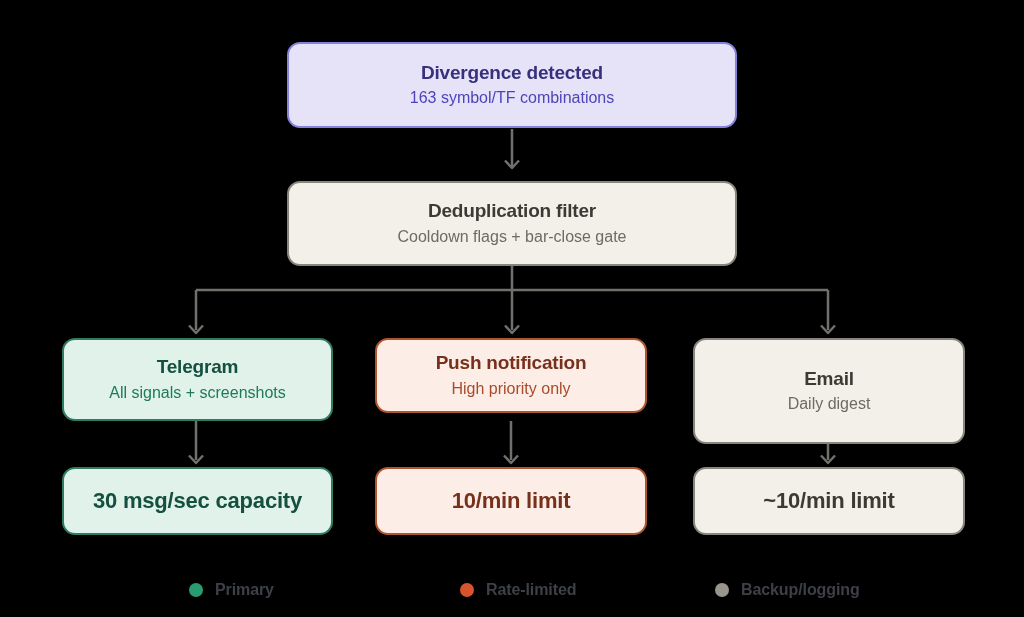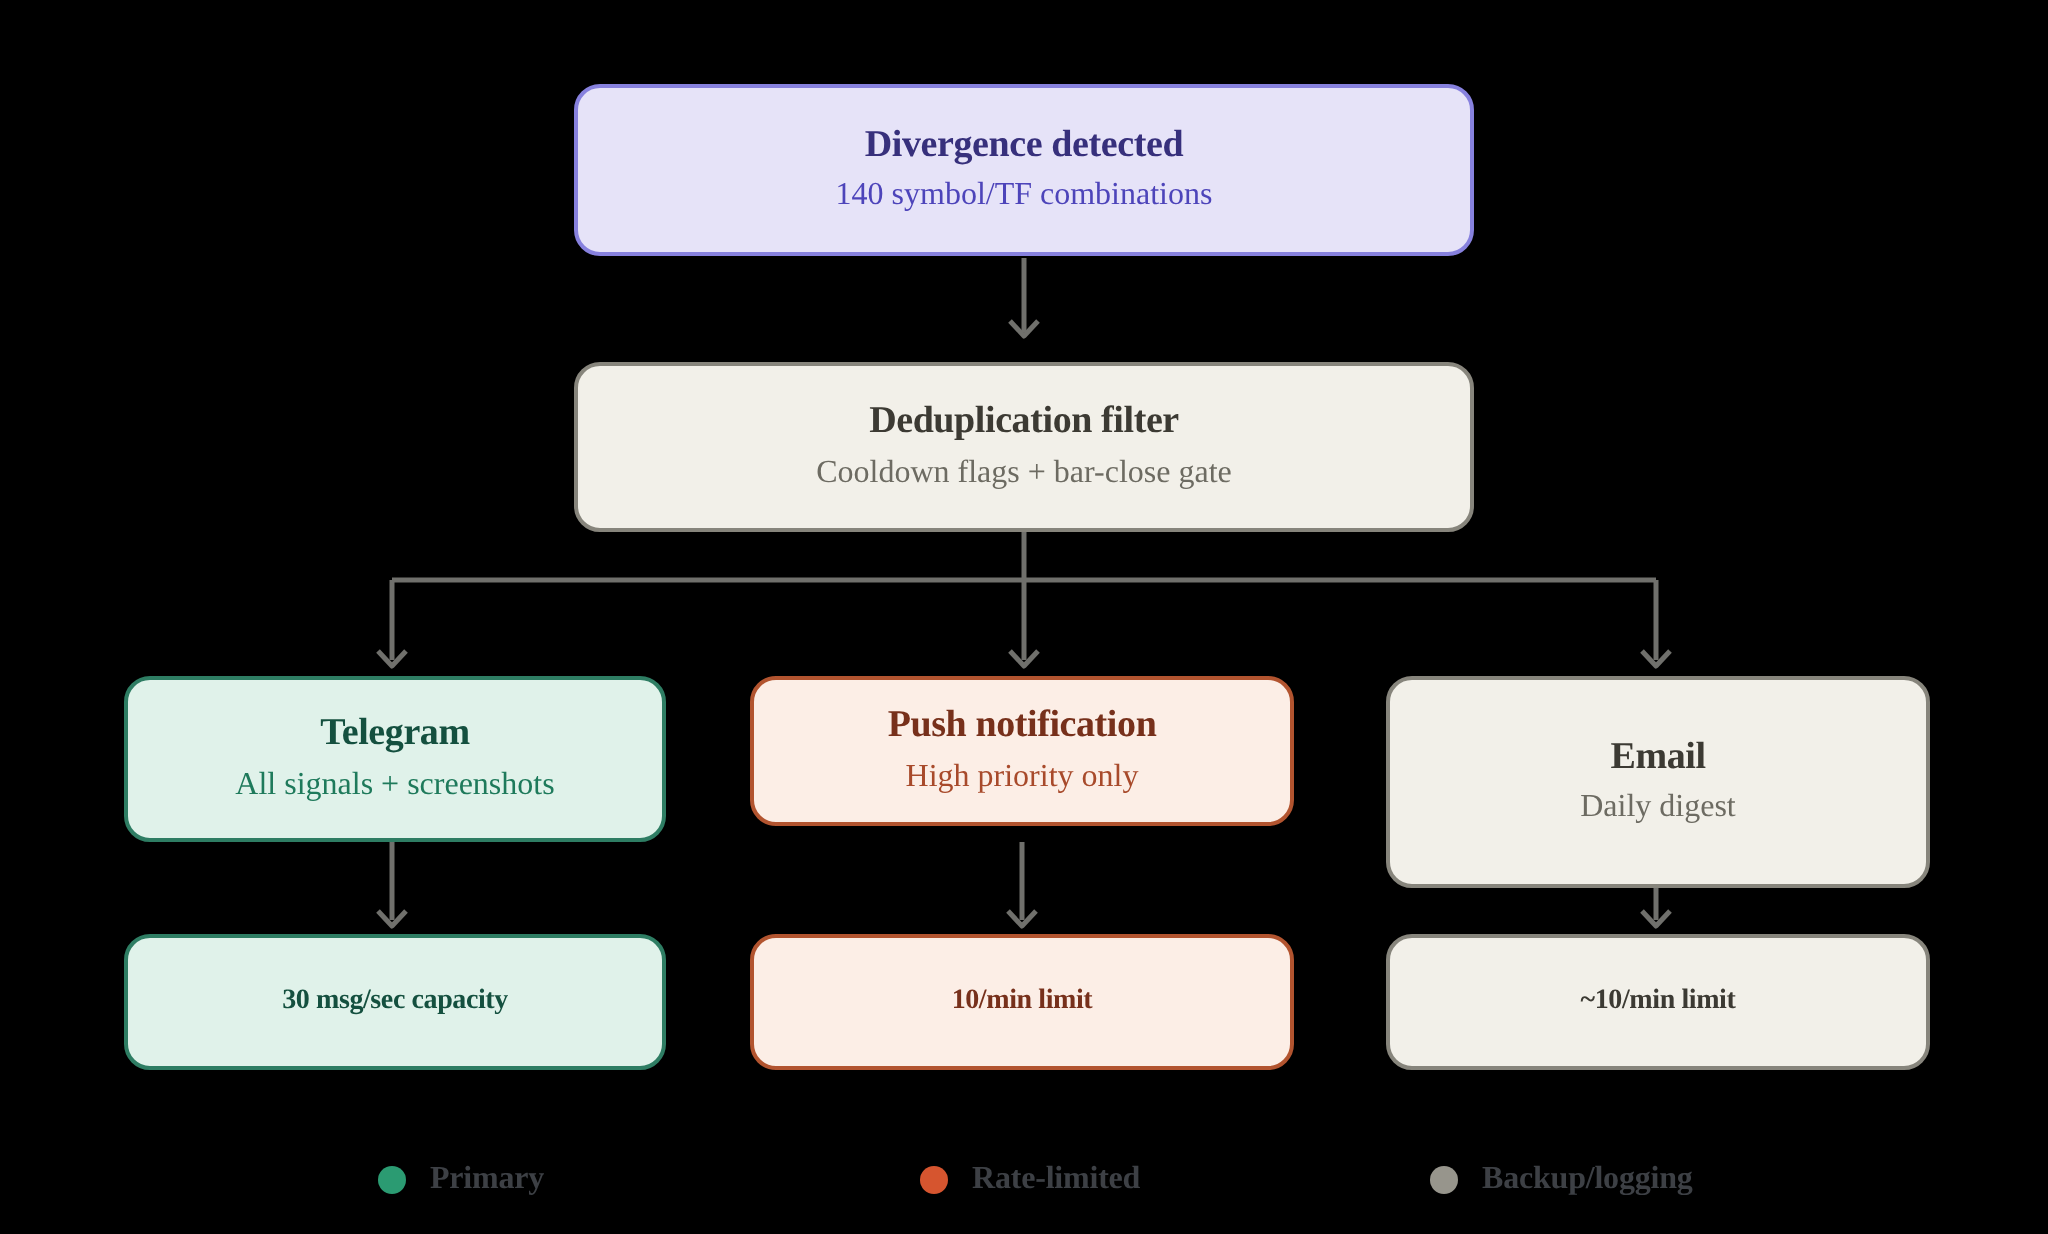--- a/index.html
+++ b/index.html
@@ -5,21 +5,21 @@
   html, body {
     margin: 0;
     padding: 0;
     background: #000;
   }
   #stage {
     position: relative;
     width: 1024px;
     height: 617px;
     background: var(--bg, #000);
-    font-family: Liberation Serif, serif;
+    font-family: Liberation Sans, sans-serif;
     overflow: hidden;
   }
   svg.connectors {
     position: absolute;
     left: 0; top: 0;
     width: 1024px; height: 617px;
   }
   .connector {
     stroke: var(--connector, #70706c);
     stroke-width: 2.5;
@@ -43,21 +43,21 @@
     font-weight: 700;
     letter-spacing: -0.2px;
     line-height: 1.3;
   }
   .node .subtitle {
     font-size: 16px;
     font-weight: 400;
     line-height: 1.3;
   }
   .node.limit .title {
-    font-size: 14px;
+    font-size: 22px;
   }
   .node-purple  { background: var(--purple-fill);  border-color: var(--purple-border); }
   .node-purple  .title    { color: var(--purple-title); }
   .node-purple  .subtitle { color: var(--purple-subtitle); }
   .node-neutral { background: var(--neutral-fill); border-color: var(--neutral-border); }
   .node-neutral .title    { color: var(--neutral-title); }
   .node-neutral .subtitle { color: var(--neutral-subtitle); }
   .node-green   { background: var(--green-fill);   border-color: var(--green-border); }
   .node-green   .title    { color: var(--green-title); }
   .node-green   .subtitle { color: var(--green-subtitle); }
@@ -122,21 +122,21 @@
     <path class="connector" d="M196,421 V460"></path>
     <path class="connector" d="M189,455.5 L196,463 L203,455.5"></path>
     <path class="connector" d="M511,421 V460"></path>
     <path class="connector" d="M504,455.5 L511,463 L518,455.5"></path>
     <path class="connector" d="M828,421 V460"></path>
     <path class="connector" d="M821,455.5 L828,463 L835,455.5"></path>
   </svg>
 
   <div id="node-divergence" class="node node-purple">
     <div class="title">Divergence detected</div>
-    <div class="subtitle">140 symbol/TF combinations</div>
+    <div class="subtitle">163 symbol/TF combinations</div>
   </div>
 
   <div id="node-dedup" class="node node-neutral">
     <div class="title">Deduplication filter</div>
     <div class="subtitle">Cooldown flags + bar-close gate</div>
   </div>
 
   <div id="node-telegram" class="node node-green">
     <div class="title">Telegram</div>
     <div class="subtitle">All signals + screenshots</div>

